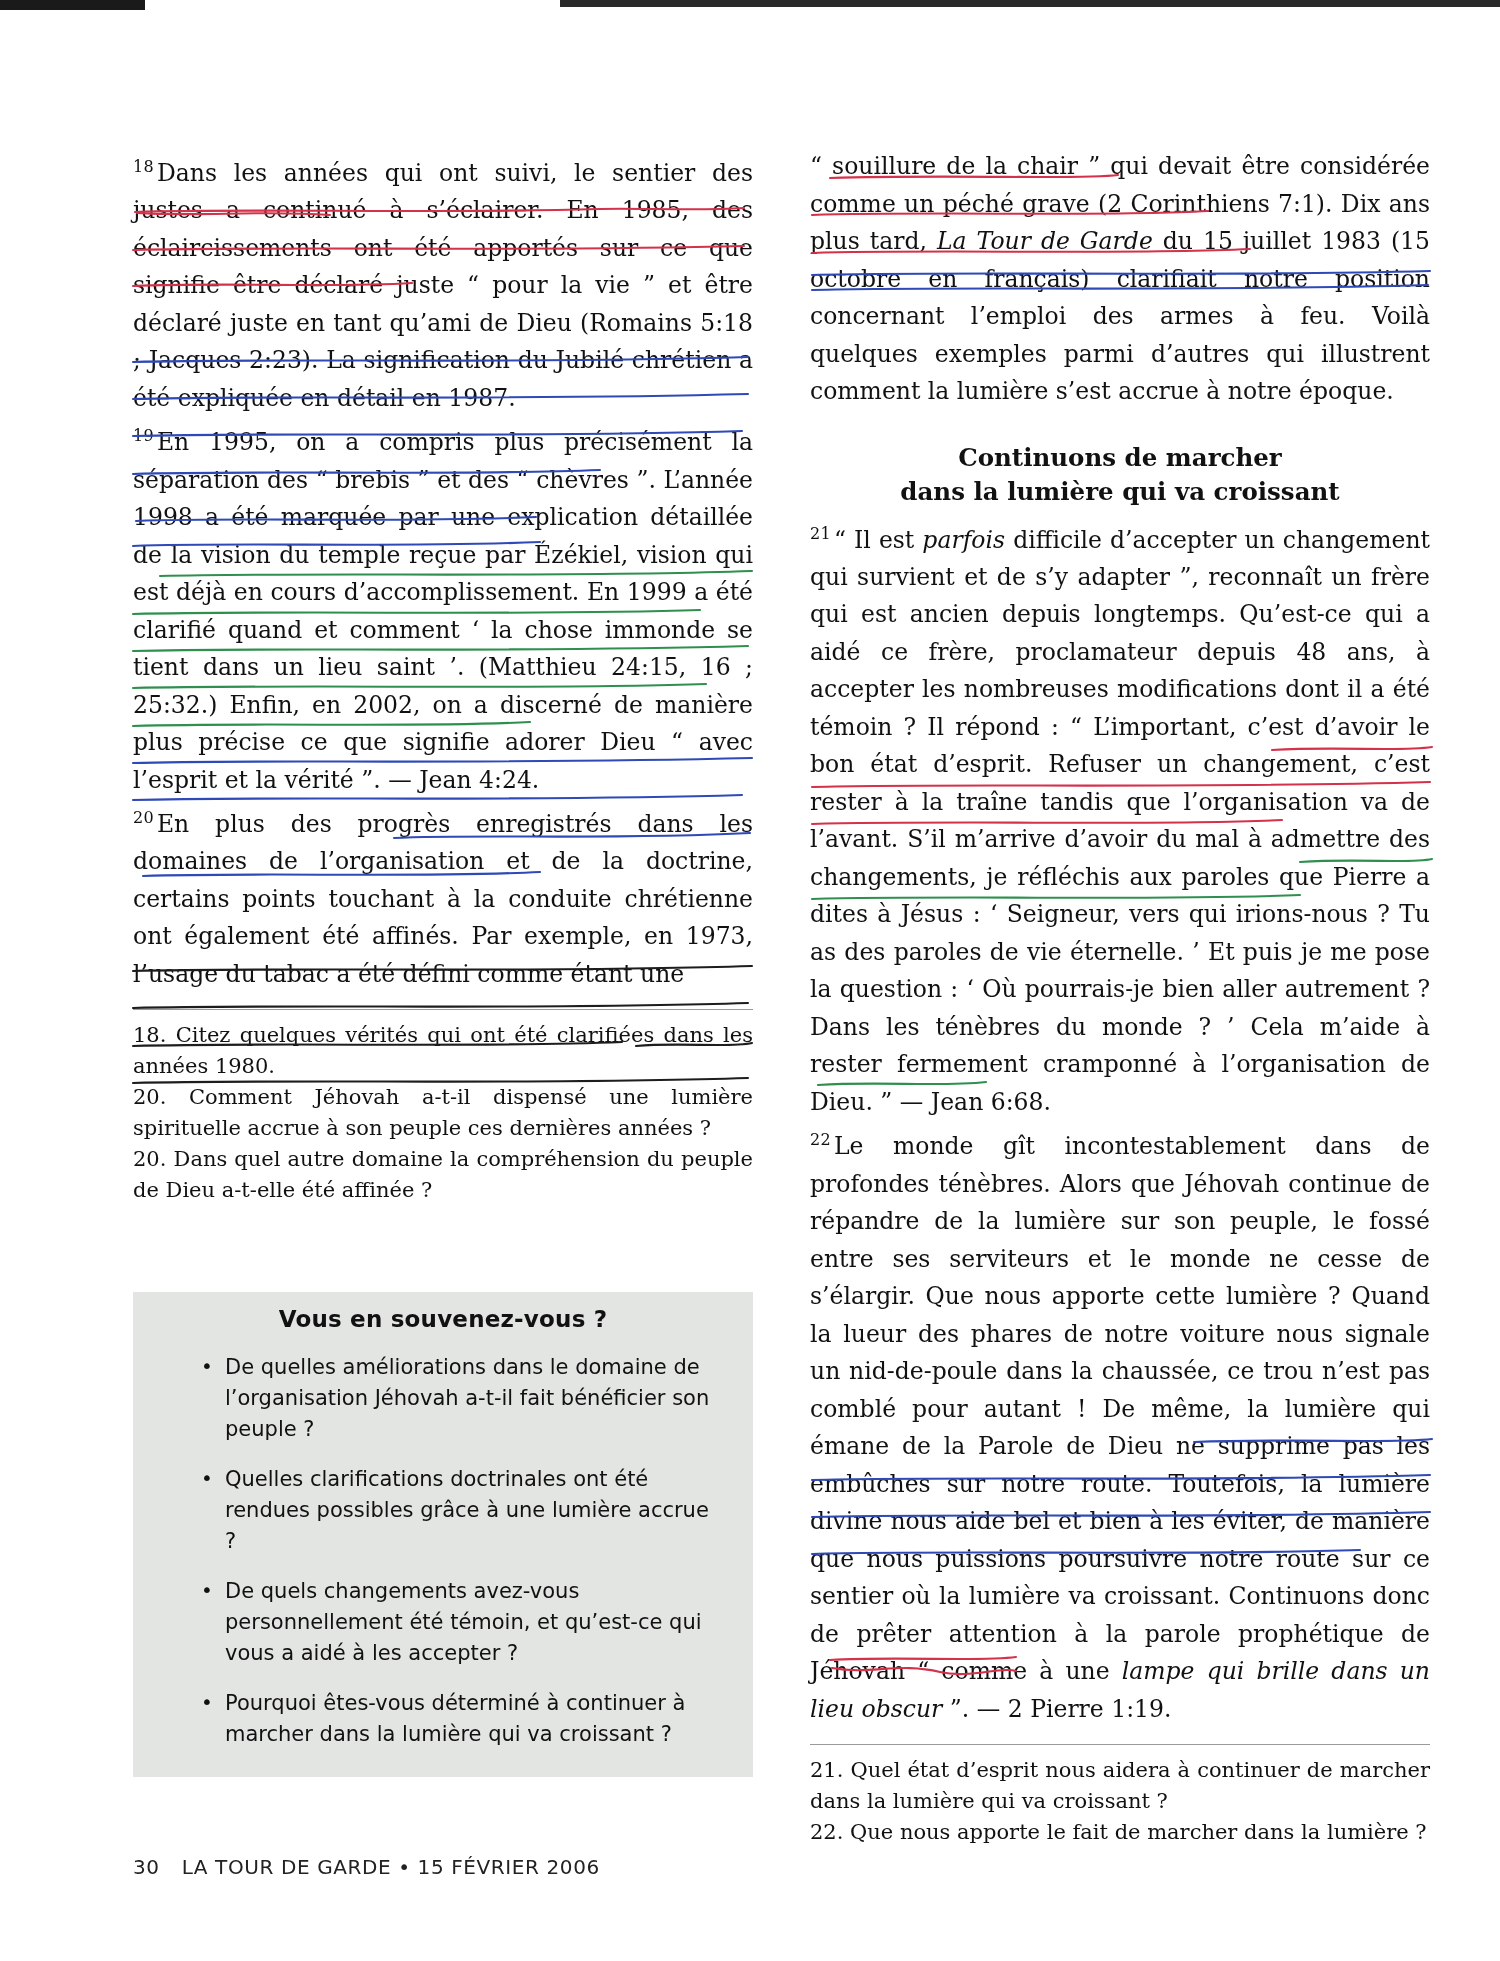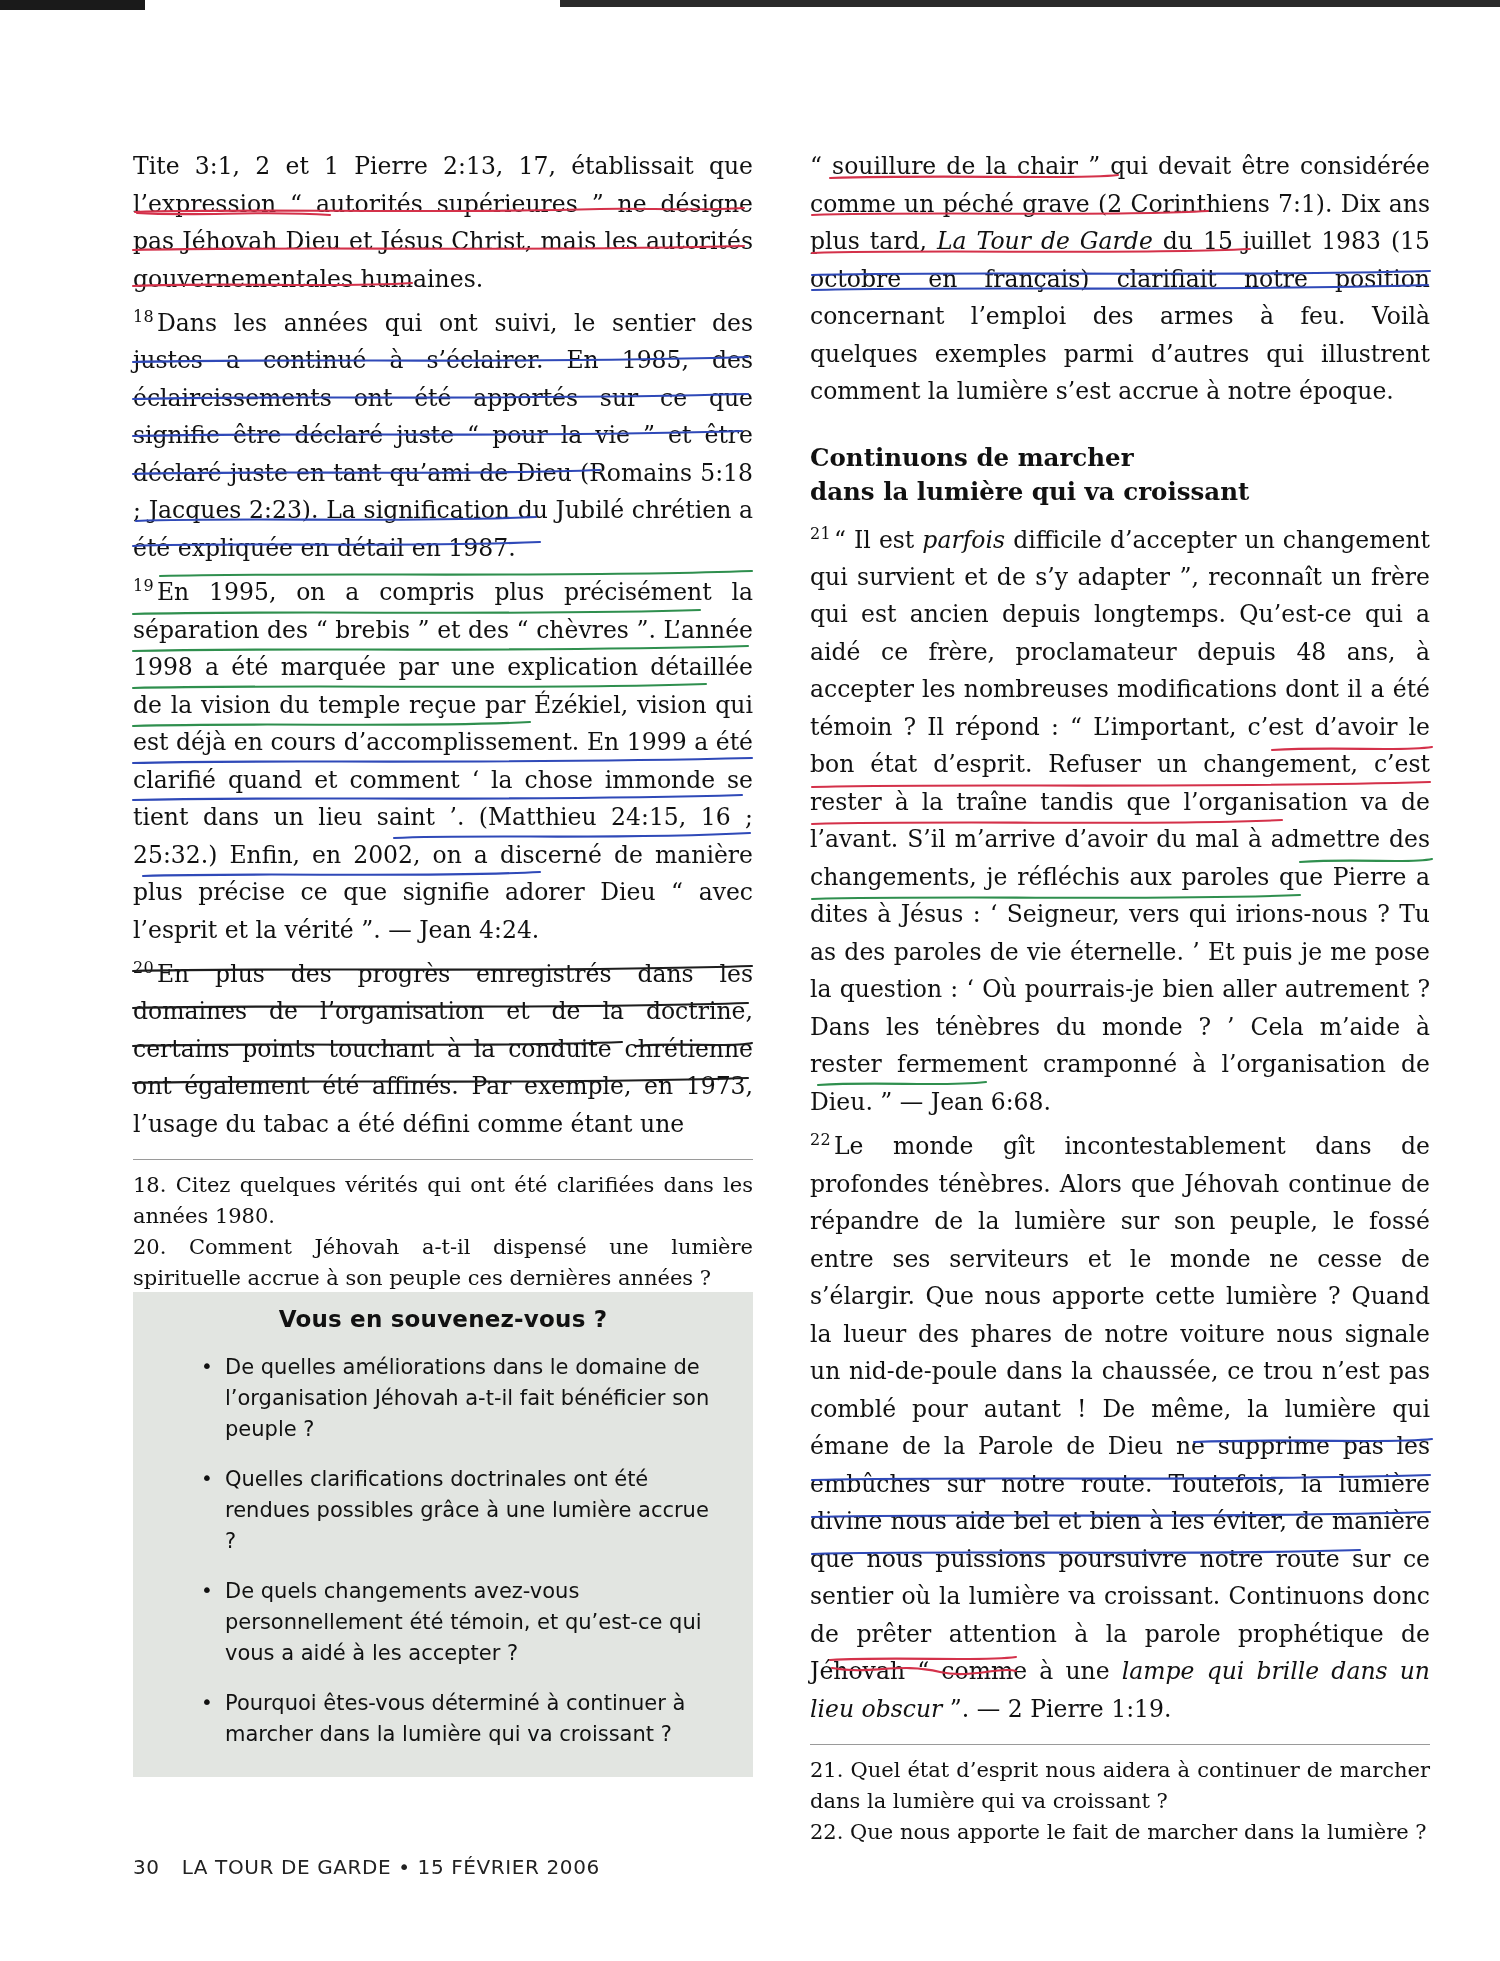--- a/index.html
+++ b/index.html
@@ -55,21 +55,21 @@
   }
   .pnum {
     font-size: 16px;
     vertical-align: super;
     margin-right: 3px;
     letter-spacing: 0.3px;
   }
   .ital { font-style: italic; }
 
   .subhead {
-    text-align: left;
+    text-align: center;
     font-weight: bold;
     font-size: 24.5px;
     line-height: 34px;
     margin: 30px 0 6px 0;
   }
 
   .qrule {
     border: 0;
     border-top: 1px solid #9a9a9a;
     margin: 16px 0 10px 0;
@@ -142,21 +142,20 @@
 </head>
 <body>
 
 <div class="page">
 
   <div class="scan-edge-left"></div>
   <div class="scan-edge-right"></div>
 
   <div class="col col-left">
 
-    <p>Tite 3:1, 2 et 1 Pierre 2:13, 17, établissait que l’expression “ autorités supérieures ” ne désigne pas Jéhovah Dieu et Jésus Christ, mais les autorités gouvernementales humaines.</p>
 
     <p>
       <span class="pnum">18</span><span>Dans les années qui ont suivi, le sentier des justes a continué à s’éclairer. En 1985, des éclaircissements ont été apportés sur ce que signifie être déclaré juste “ pour la vie ” et être déclaré juste en tant qu’ami de Dieu (Romains 5:18 ; Jacques 2:23). La signification du Jubilé chrétien a été expliquée en détail en 1987.</span>
     </p>
 
     <p>
       <span class="pnum">19</span><span>En 1995, on a compris plus précisément la séparation des “ brebis ” et des “ chèvres ”. L’année 1998 a été marquée par une explication détaillée de la vision du temple reçue par Ézékiel, vision qui est déjà en cours d’accomplissement. En 1999 a été clarifié quand et comment ‘ la chose immonde se tient dans un lieu saint ’. (Matthieu 24:15, 16 ; 25:32.) Enfin, en 2002, on a discerné de manière plus précise ce que signifie adorer Dieu “ avec l’esprit et la vérité ”. — Jean 4:24.</span>
     </p>
 
     <p>

